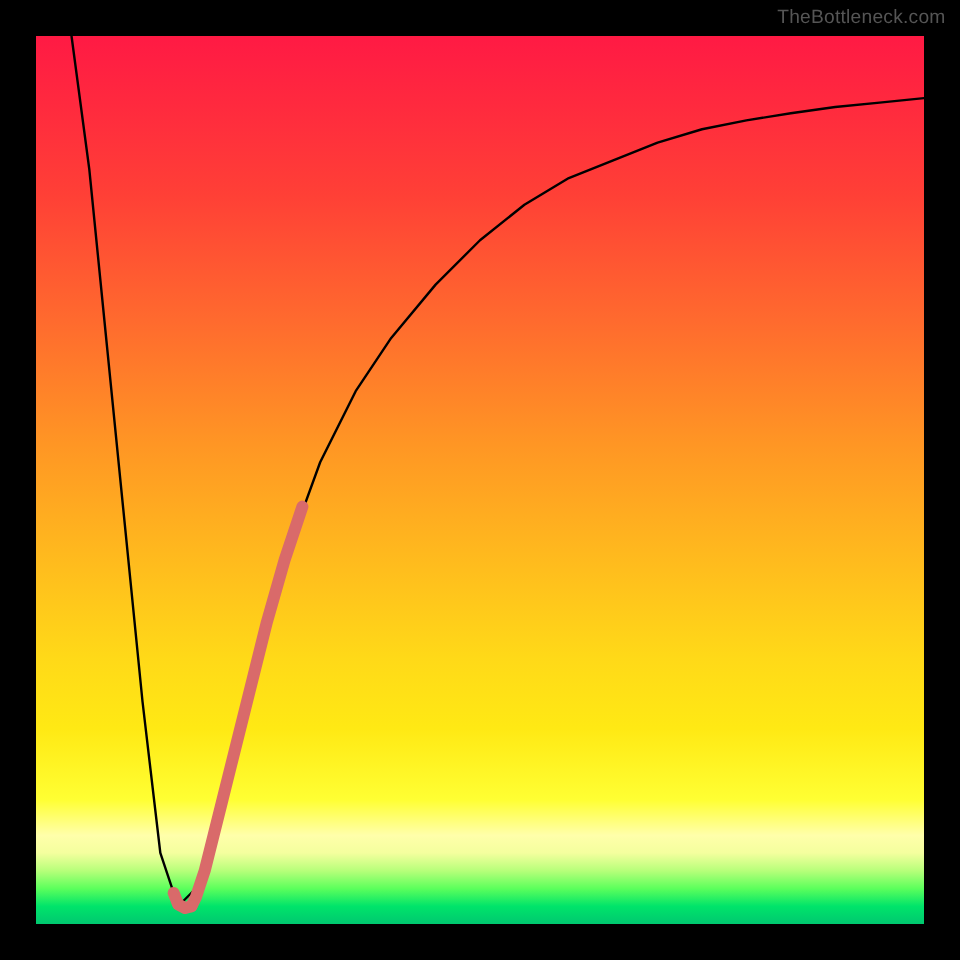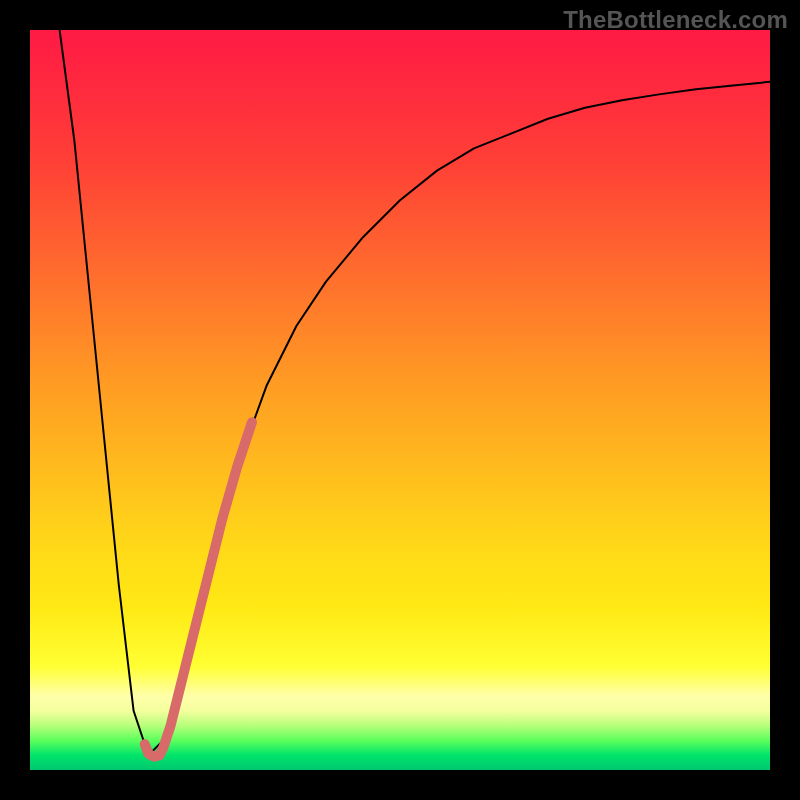--- a/index.html
+++ b/index.html
@@ -46,22 +46,22 @@
     left: 0;
     top: 0;
     width: 740px;
     height: 740px;
   }
   .watermark {
     position: absolute;
     top: 6px;
     right: 12px;
     color: #555;
-    font-size: 24px;
-    font-weight: 700;
+    font-size: 16px;
+    font-weight: 400;
     letter-spacing: 0.2px;
     user-select: none;
   }
 </style>
 </head>
 <body>
 
 <div class="frame">
   <div class="watermark">TheBottleneck.com</div>
   <div class="plot">

